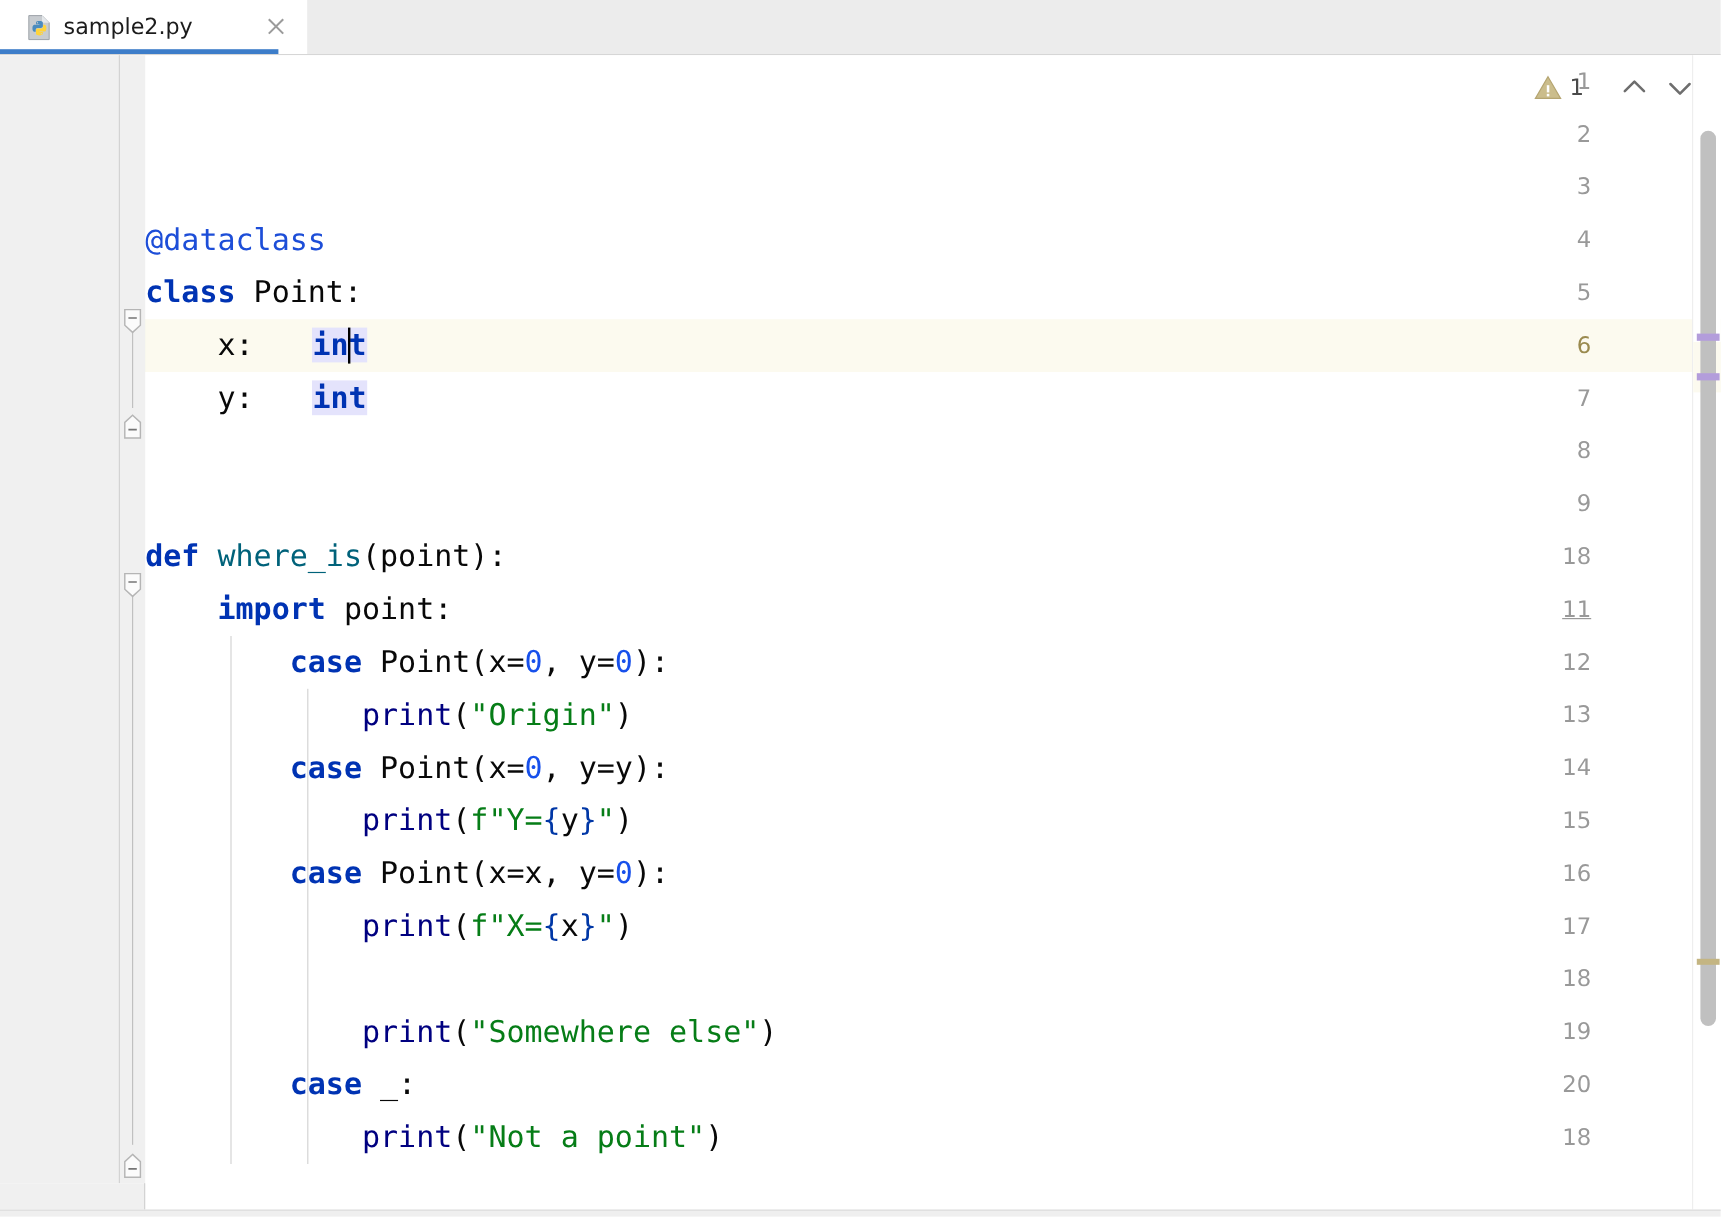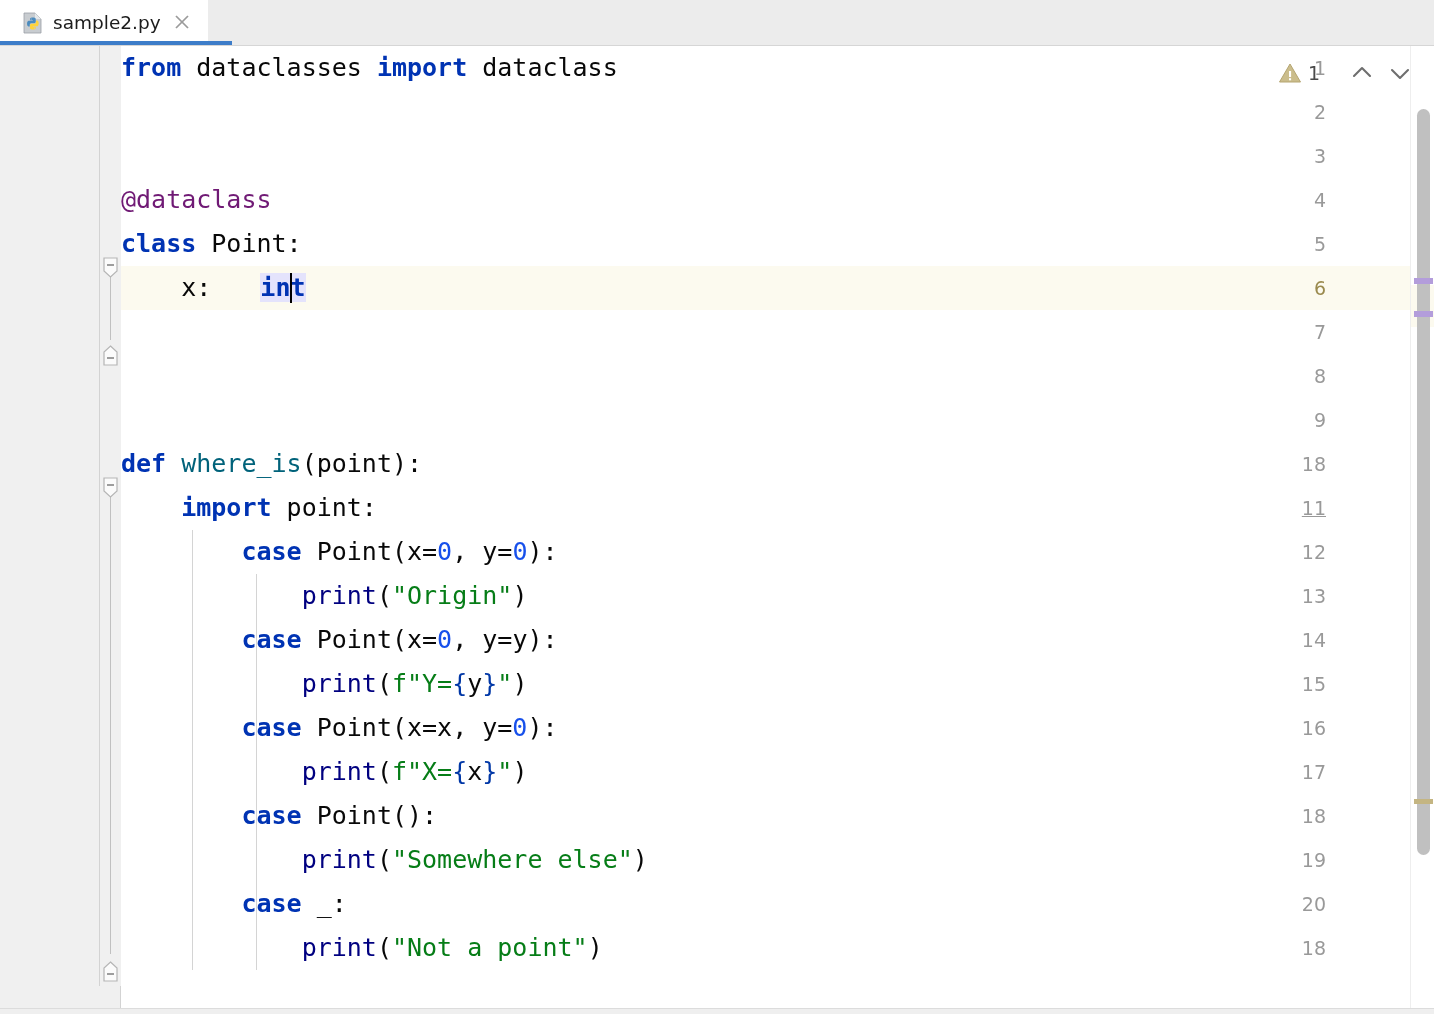--- a/index.html
+++ b/index.html
@@ -16,21 +16,21 @@
   
   #tabbar {
     position: absolute; left: 0; top: 0;
     width: 1434px; height: 46px;
     background: #ececec;
     border-bottom: 1px solid #d6d6d6;
     box-sizing: border-box;
   }
   #tab-active {
     position: absolute; left: 0; top: 0;
-    height: 45px; width: 208px;
+    height: 45px; width: 256px;
     background: #ffffff;
     display: flex; align-items: center;
     box-sizing: border-box;
     cursor: default;
   }
   #tab-underline {
     position: absolute; left: 0; top: 41px;
     width: 232px; height: 4px;
     background: #3d7dc9;
   }
@@ -113,21 +113,21 @@
   }
   .codeline {
     position: absolute; left: 0;
     height: 44px; line-height: 44px;
     white-space: pre;
     font-family: "DejaVu Sans Mono", monospace;
     font-size: 25px;
     color: #080808;
   }
   .kw   { color: #0033b3; font-weight: bold; }
-  .dec  { color: #701a75; }
+  .dec  { color: #1d4ed8; }
   .fn   { color: #00627a; }
   .num  { color: #1750eb; }
   .str  { color: #067d17; }
   .blt  { color: #000080; }
   .brace{ color: #0037a6; }
   .occ  { background: #e4e3fc; margin-left: 34px; }
 
   
   .iguide {
     position: absolute;
@@ -278,37 +278,36 @@
       <path d="M10.5,14 L17,20 L17,33 L4,33 L4,20 Z" fill="#fbfbfb" stroke="#b5b5b5" stroke-width="1.2"></path>
       <line x1="7" y1="26" x2="14" y2="26" stroke="#757575" stroke-width="1.4"></line>
     </svg>
   </div>
 
   <div id="codearea">
 
     <div class="iguide" style="left:71px; top:484px; height:440px;"></div>
     <div class="iguide" style="left:135px; top:528px; height:396px;"></div>
 
-    <div class="codeline" style="top:0px;"><span class="kw">from</span> dataclasses <span class="kw">import</span> dataclass</div>
     <div class="codeline" style="top:44px;"></div>
     <div class="codeline" style="top:88px;"></div>
     <div class="codeline" style="top:132px;"><span class="dec">@dataclass</span></div>
     <div class="codeline" style="top:176px;"><span class="kw">class</span> Point:</div>
     <div class="codeline" style="top:220px;">    x: <span class="occ kw">int</span></div>
+    <div class="codeline" style="top:264px;">    y: <span class="occ kw">int</span></div>
     <div class="codeline" style="top:308px;"></div>
     <div class="codeline" style="top:352px;"></div>
     <div class="codeline" style="top:396px;"><span class="kw">def</span> <span class="fn">where_is</span>(point):</div>
     <div class="codeline" style="top:440px;">    <span class="kw">import</span> point:</div>
     <div class="codeline" style="top:484px;">        <span class="kw">case</span> Point(x=<span class="num">0</span>, y=<span class="num">0</span>):</div>
     <div class="codeline" style="top:528px;">            <span class="blt">print</span>(<span class="str">"Origin"</span>)</div>
     <div class="codeline" style="top:572px;text-align:right;">        <span class="kw">case</span> Point(x=<span class="num">0</span>, y=y):</div>
     <div class="codeline" style="top:616px;">            <span class="blt">print</span>(<span class="str">f"Y=</span><span class="brace">{</span>y<span class="brace">}</span><span class="str">"</span>)</div>
     <div class="codeline" style="top:660px;">        <span class="kw">case</span> Point(x=x, y=<span class="num">0</span>):</div>
     <div class="codeline" style="top:704px;">            <span class="blt">print</span>(<span class="str">f"X=</span><span class="brace">{</span>x<span class="brace">}</span><span class="str">"</span>)</div>
-    <div class="codeline" style="top:748px;">        <span class="kw">case</span> Point():</div>
     <div class="codeline" style="top:792px;">            <span class="blt">print</span>(<span class="str">"Somewhere else"</span>)</div>
     <div class="codeline" style="top:836px;">        <span class="kw">case</span> _:</div>
     <div class="codeline" style="top:880px;">            <span class="blt">print</span>(<span class="str">"Not a point"</span>)</div>
 
     <div id="squiggle" style="left:508px; top:958px;">
       
     </div>
 
     <div id="textcaret" style="left:169px; top:227px;"></div>
   </div>

